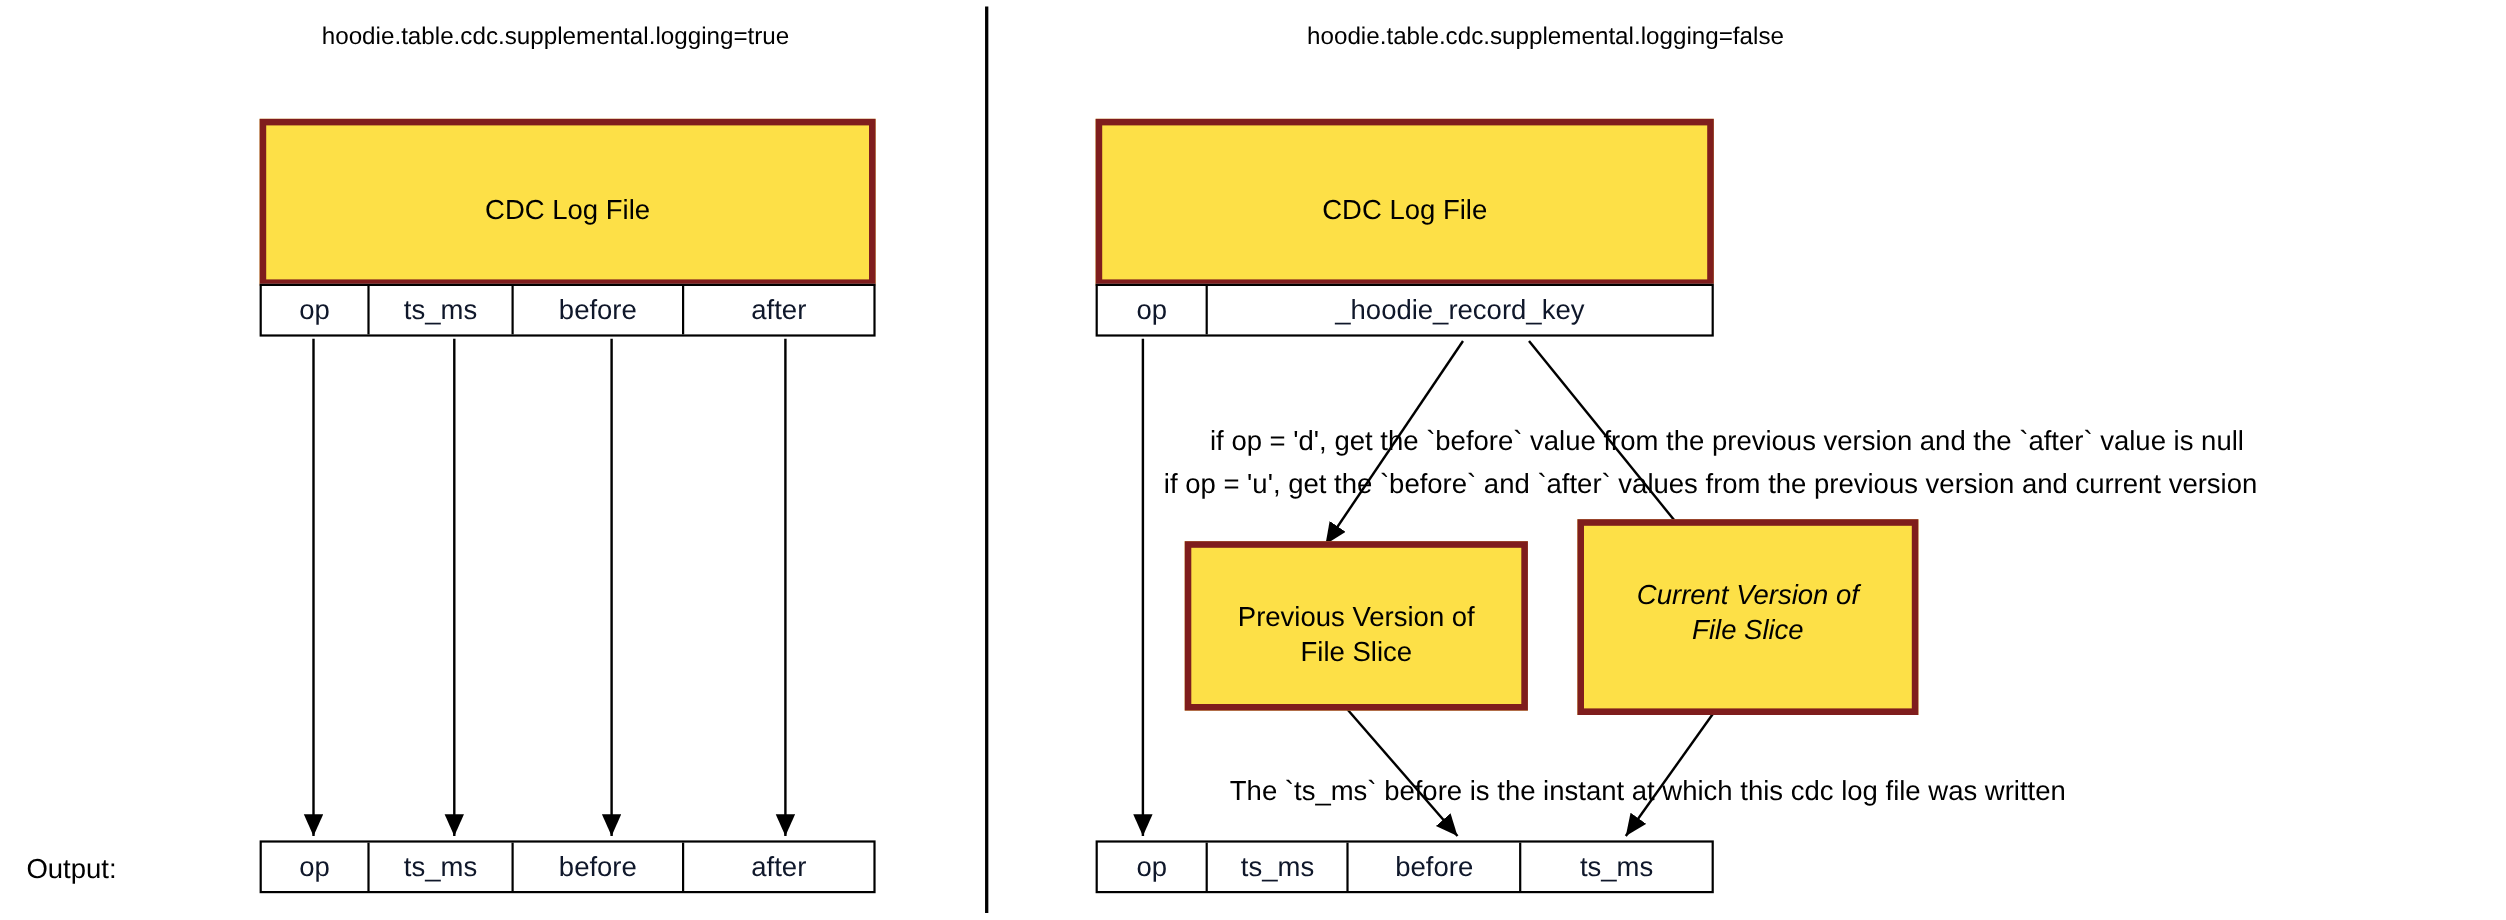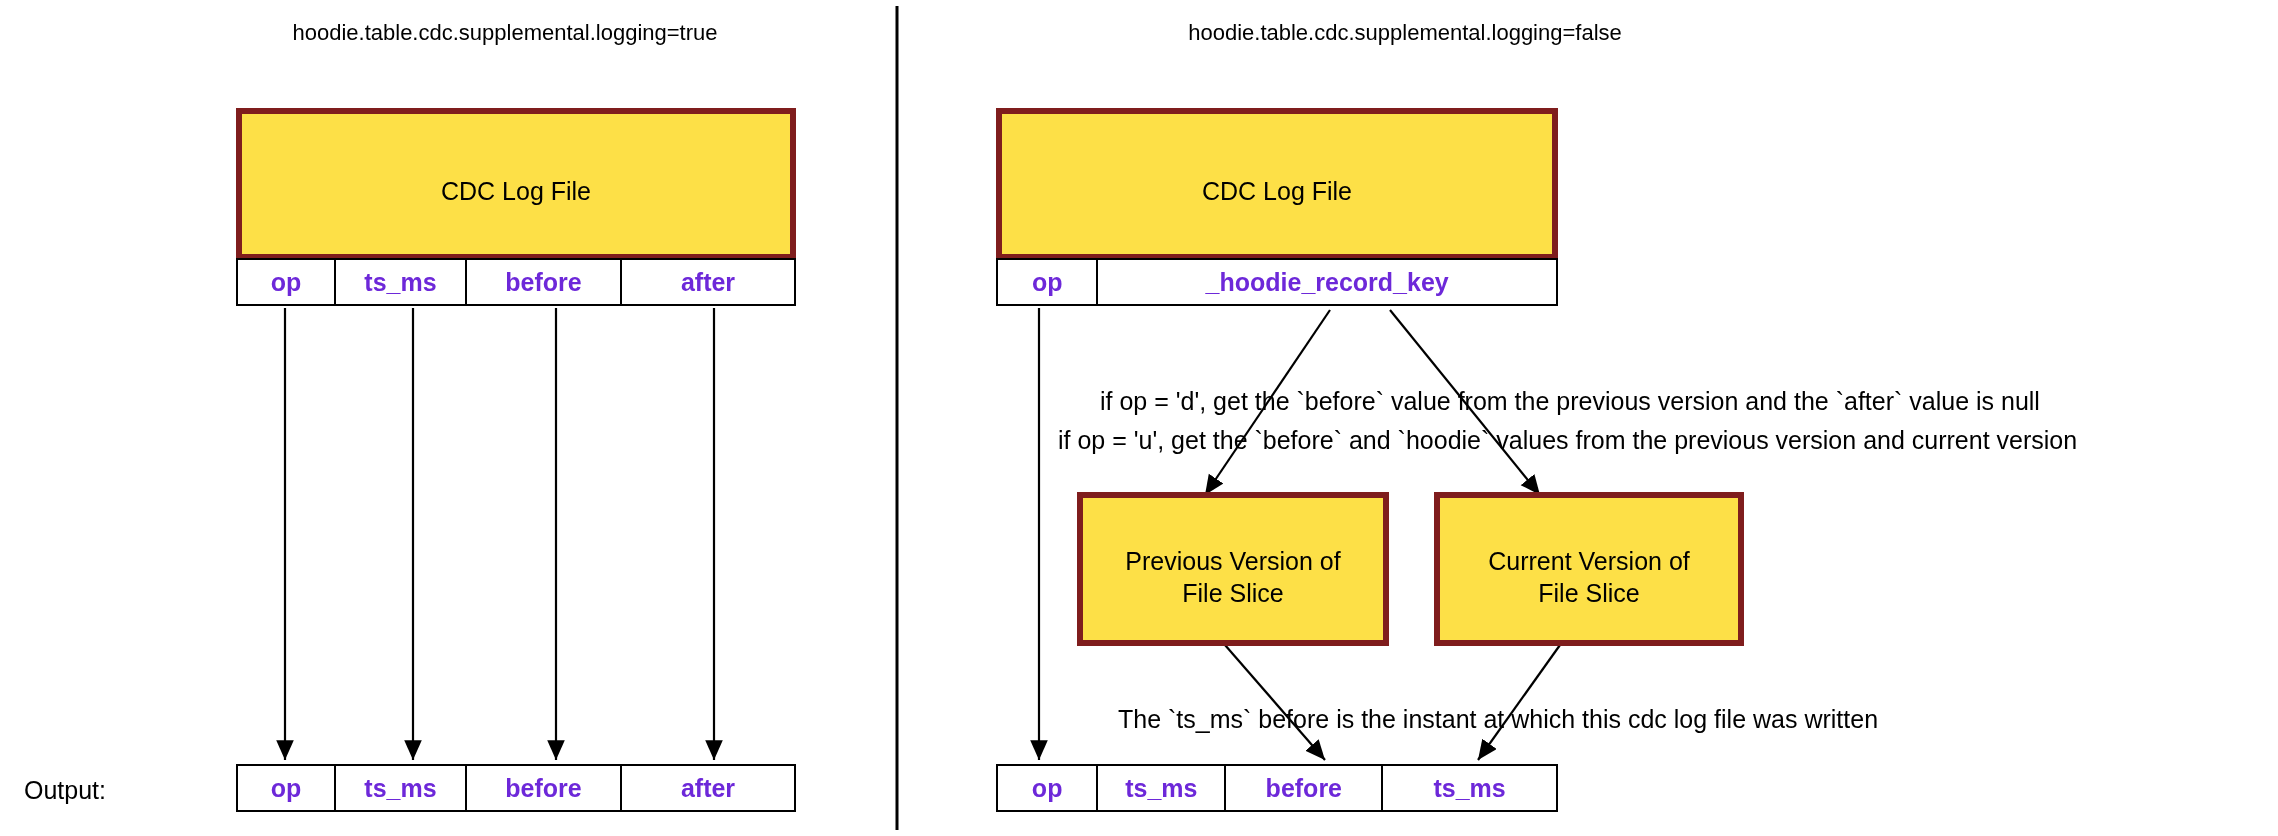--- a/index.html
+++ b/index.html
@@ -61,24 +61,23 @@
     height: 48px;
   }
   .cells .cell {
     border-right: 2px solid #000000;
     box-sizing: border-box;
     display: flex;
     align-items: center;
     justify-content: center;
     font-size: 25px;
     line-height: 28px;
-    color: #6d28d9;
+    color: #0f172a;
     white-space: nowrap;
     overflow: hidden;
-    font-weight: bold;
   }
   .cells .cell:last-child { border-right: none; }
 
   .annot {
     position: absolute;
     font-size: 25px;
     line-height: 30px;
     white-space: nowrap;
     color: #000000;
   }
@@ -147,28 +146,28 @@
   <div class="box" style="left:996px; top:108px; width:562px; height:152px;">
     <div class="box-label" style="top:62px;">CDC Log File</div>
   </div>
 
   <div class="cells" style="left:996px; top:258px; width:562px;">
     <div class="cell" style="width:101px;">op</div>
     <div class="cell" style="width:461px;">_hoodie_record_key</div>
   </div>
 
   <div class="annot" style="left:1100px; top:386px;">if op = 'd', get the `before` value from the previous version  and the `after` value is null</div>
-  <div class="annot" style="left:1058px; top:425px;">if op = 'u', get the `before` and `hoodie` values from the previous version and current version</div>
+  <div class="annot" style="left:1058px; top:425px;">if op = 'u', get the `before` and `after` values from the previous version and current version</div>
 
   <div class="box" style="left:1077px; top:492px; width:312px; height:154px;">
     <div class="box-label" style="top:48px;">Previous Version of</div>
     <div class="box-label" style="top:80px;">File Slice</div>
   </div>
 
-  <div class="box" style="left:1434px; top:492px; width:310px; height:154px;">
+  <div class="box" style="left:1434px; top:472px; width:310px; height:178px;font-style:italic;">
     <div class="box-label" style="top:48px;">Current Version of</div>
     <div class="box-label" style="top:80px;">File Slice</div>
   </div>
 
   <div class="annot" style="left:1118px; top:704px;">The `ts_ms` before is the instant at which this cdc log file was written</div>
 
   <div class="cells" style="left:996px; top:764px; width:562px;">
     <div class="cell" style="width:101px;">op</div>
     <div class="cell" style="width:129px;">ts_ms</div>
     <div class="cell" style="width:158px;">before</div>

